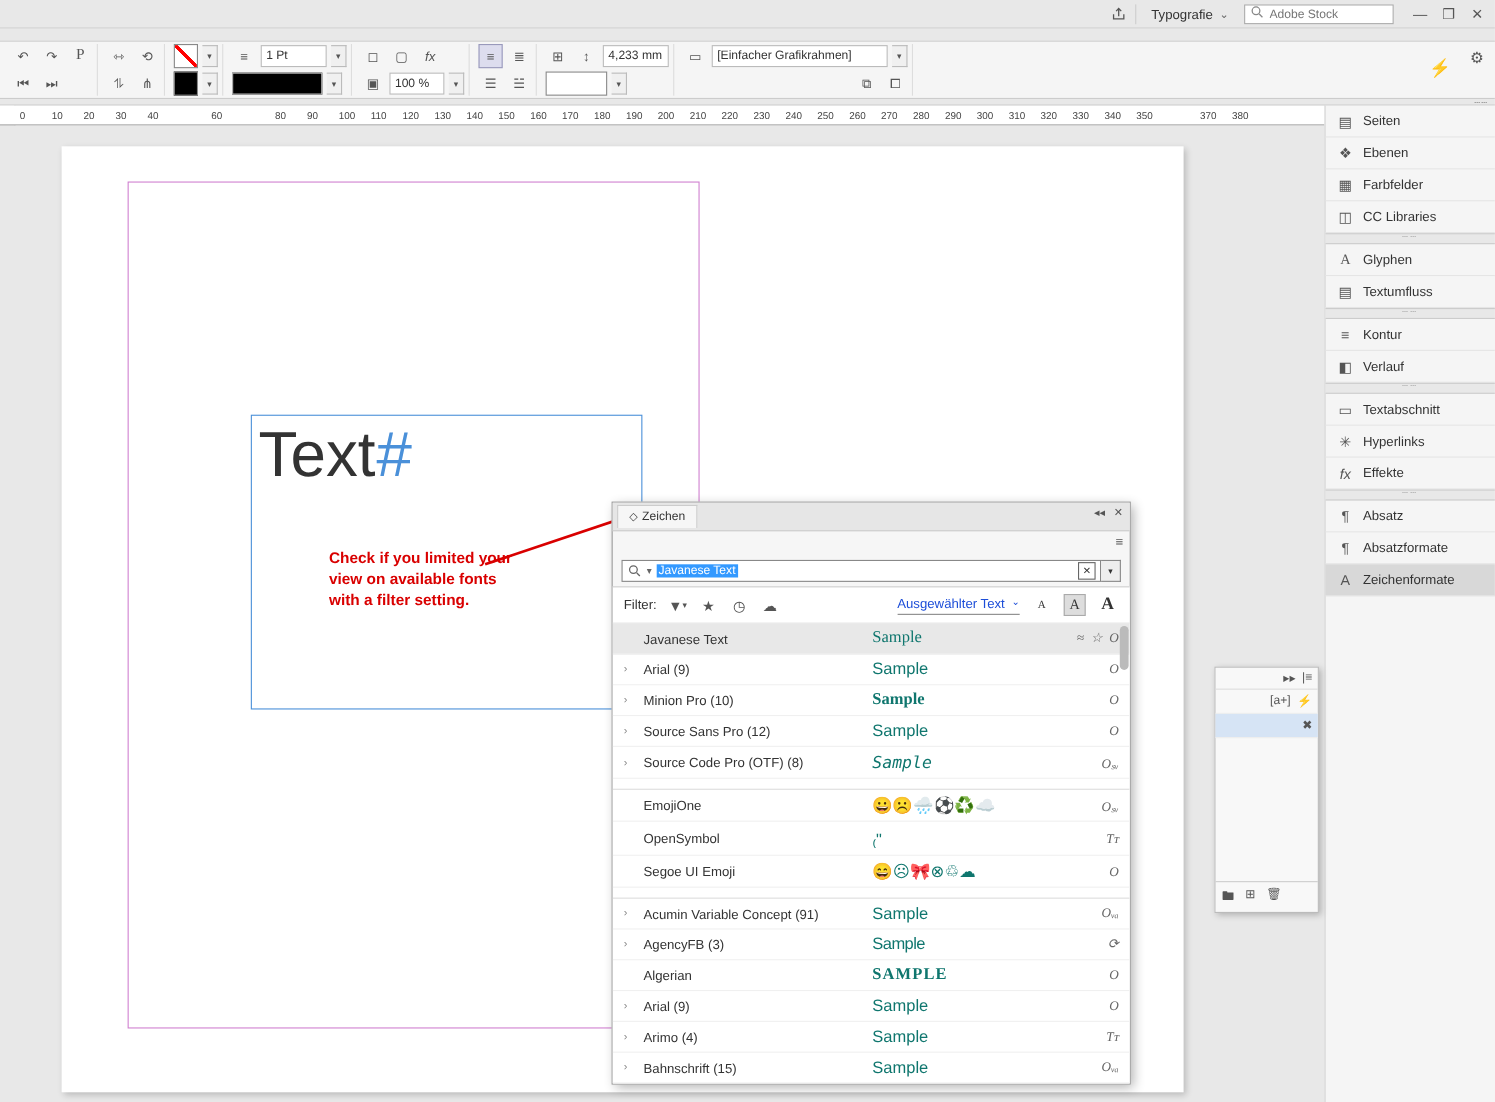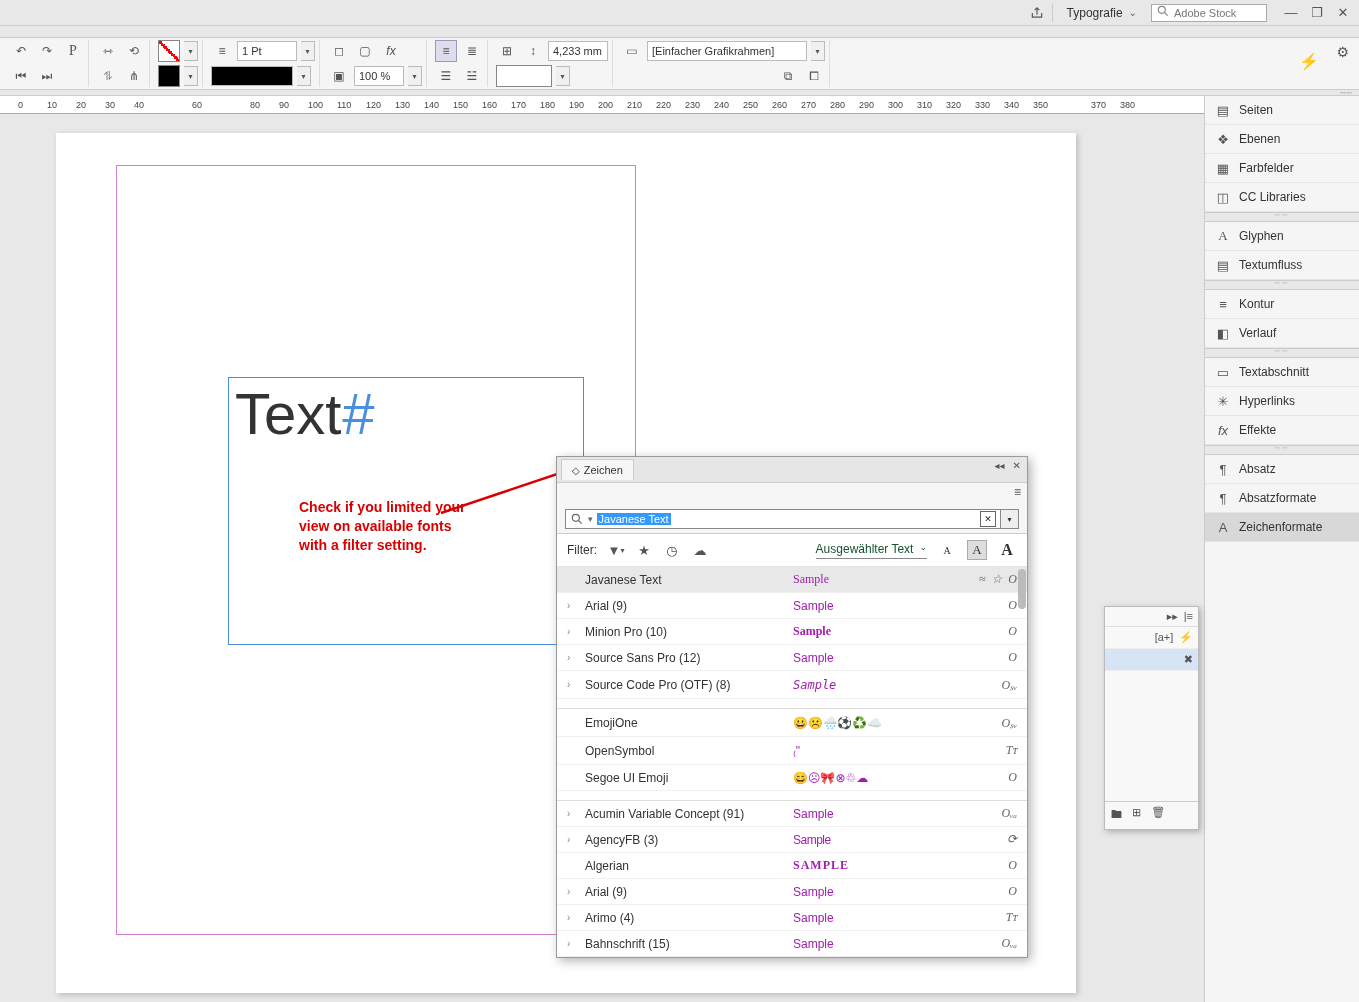--- a/index.html
+++ b/index.html
@@ -3,21 +3,21 @@
 <meta charset="utf-8">
 <style>
   * { box-sizing: border-box; margin: 0; padding: 0; font-family: "Segoe UI", Tahoma, sans-serif; }
   body { background: #f0f0f0; width: 1359px; height: 1002px; overflow: hidden; position: relative; font-size: 12px; color: #333; }
   
   
   .window-bar { height: 26px; background: #e8e8e8; display: flex; align-items: center; justify-content: flex-end; border-bottom: 1px solid #ccc; padding-right: 4px; gap: 6px; }
   .window-bar .share { width: 18px; height: 18px; display: flex; align-items: center; justify-content: center; }
   .workspace-switch { display: flex; align-items: center; gap: 6px; padding: 0 8px; }
   .workspace-switch span.chev { font-size: 10px; color: #666; }
-  .stock-search { display: flex; align-items: center; border: 1px solid #aaa; background: #fff; height: 18px; width: 116px; padding: 0 4px; gap: 4px; }
+  .stock-search { display: flex; align-items: center; border: 1px solid #aaa; background: #fff; height: 18px; width: 136px; padding: 0 4px; gap: 4px; }
   .stock-search input { border: none; outline: none; font-size: 11px; width: 90px; color: #888; }
   .win-btns { display: flex; gap: 2px; margin-left: 6px; }
   .win-btns div { width: 24px; height: 20px; display: flex; align-items: center; justify-content: center; font-size: 13px; color: #555; }
   
   .menubar { height: 12px; background: #e8e8e8; border-bottom: 1px solid #ccc;}
 
   
   .control-bar { height: 52px; background: #f5f5f5; border-bottom: 1px solid #ccc; display: flex; align-items: stretch; padding: 2px 6px; gap: 4px; position: relative; }
   .ctrl-group { display: flex; flex-direction: column; justify-content: center; gap: 3px; padding: 0 4px; border-right: 1px solid #ddd; }
   .ctrl-row { display: flex; align-items: center; gap: 4px; height: 22px; }
@@ -82,30 +82,30 @@
   .char-panel .font-search .dd { width:18px; height:20px; border:1px solid #888; border-left:none; background:#eee; display:flex; align-items:center; justify-content:center; font-size:8px;}
   
   .font-dropdown { background:#fff; border-top:1px solid #ccc; }
   .font-dropdown .tabs { display:flex; gap:0; border-bottom:1px solid #ccc; padding:0 8px;}
   .font-dropdown .tabs .t { padding:6px 10px 5px 10px; font-size:12px; color:#333; cursor:pointer;}
   .font-dropdown .tabs .t.active { border-bottom:2px solid #1473e6; color:#000;}
   .filter-row { display:flex; align-items:center; padding:6px 10px; gap:10px; border-bottom:1px solid #e2e2e2; }
   .filter-row .lbl { font-size:12px; color:#333;}
   .filter-row .ficon { width:18px; height:18px; display:flex; align-items:center; justify-content:center; color:#555; font-size:13px;}
   .filter-row .spacer { flex:1; }
-  .filter-row .sampletxt { border-bottom:1px solid #888; padding-bottom:2px; font-size:12px; color:#14532d; display:flex; align-items:flex-start; gap:6px;}
+  .filter-row .sampletxt { border-bottom:1px solid #888; padding-bottom:2px; font-size:12px; color:#1d4ed8; display:flex; align-items:flex-start; gap:6px;}
   .filter-row .szbtn { width:20px; height:20px; display:flex; align-items:center; justify-content:center; font-family:serif; border:1px solid transparent;}
   .filter-row .szbtn.sel { background:#ddd; border:1px solid #aaa;}
   
   .font-list { max-height: 540px; overflow:hidden; position:relative;}
   .font-row { display:flex; align-items:center; padding:5px 10px; gap:8px; border-bottom:1px solid #f0f0f0;}
   .font-row.hl { background:#e8e8e8; }
   .font-row .exp { width:10px; color:#888; font-size:10px;}
   .font-row .name { width:200px; font-size:12px; color:#333;}
-  .font-row .sample { flex:1; font-size:12px; color:#a21caf;}
+  .font-row .sample { flex:1; font-size:15px; color:#0f766e;}
   .font-row .icons { display:flex; gap:6px; color:#666; font-size:12px; align-items:center;}
   .font-row .otype { font-style:italic; font-family:serif;}
   .divider { height:10px; border-bottom:1px solid #ddd;}
   .scroll-thumb { position:absolute; right:1px; top:2px; width:8px; height:40px; background:#bbb; border-radius:4px;}
   
   svg.ic { width:14px; height:14px; }
 </style>
 </head>
 <body>
 

